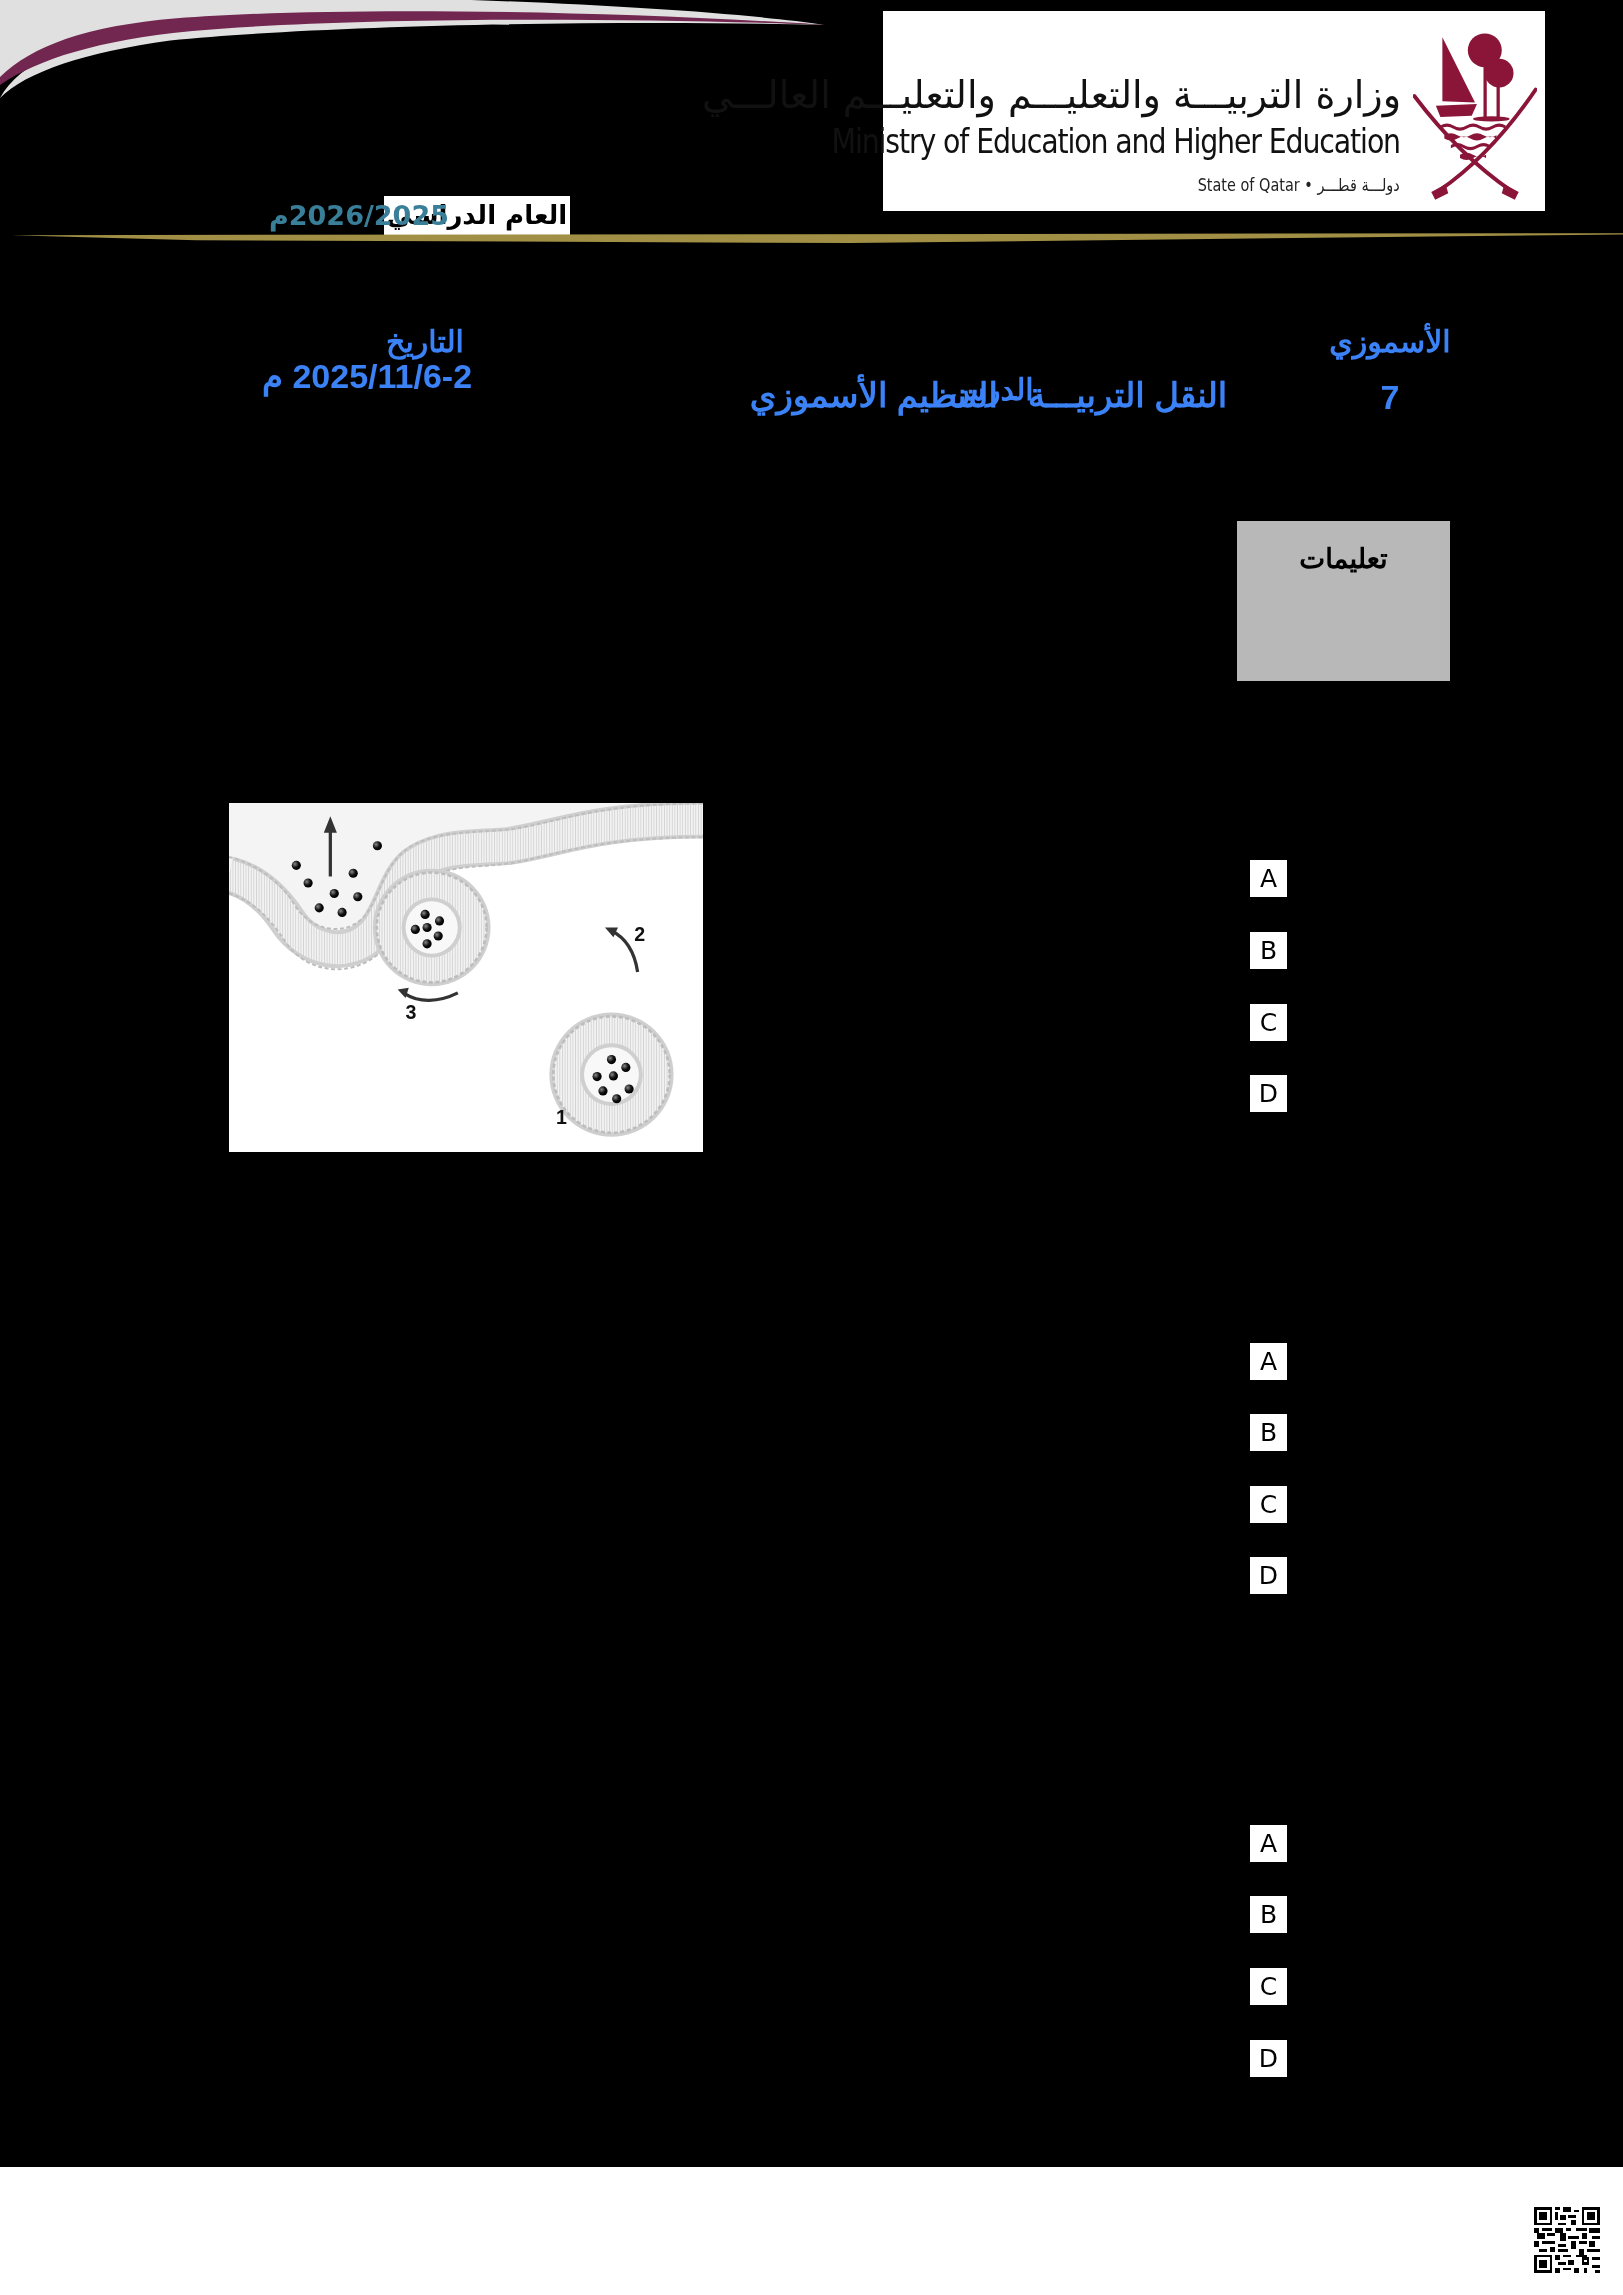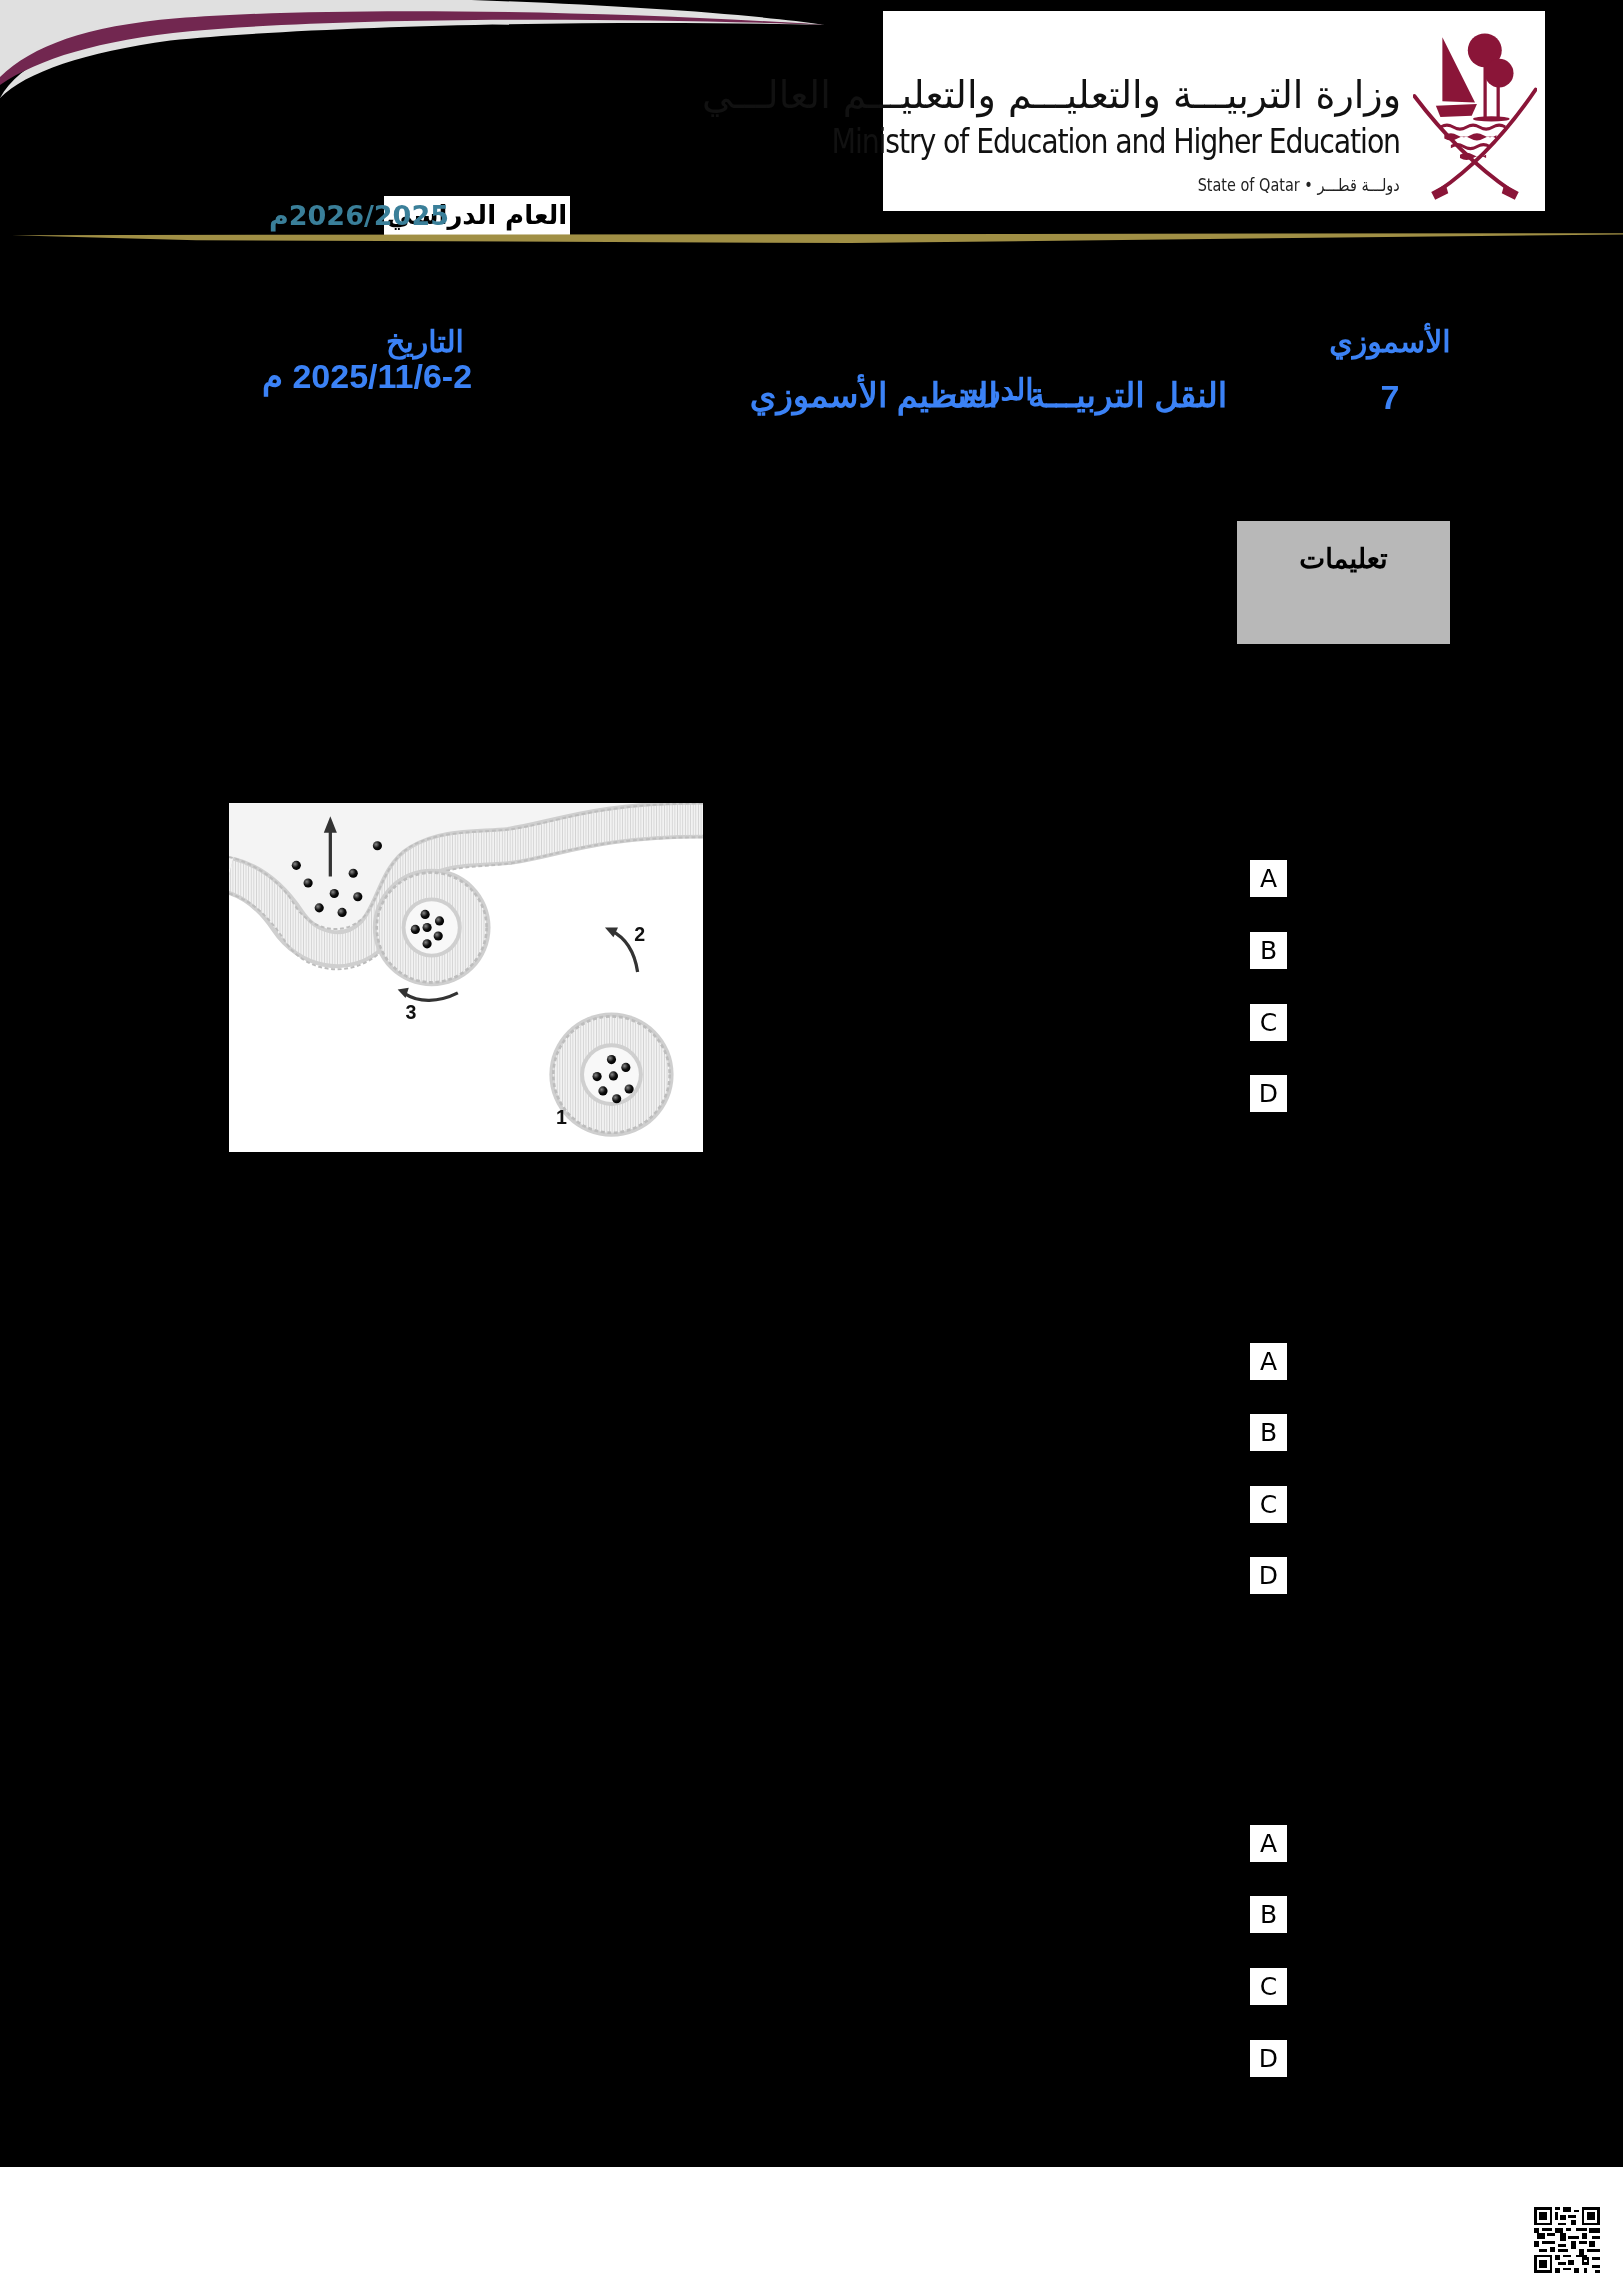--- a/index.html
+++ b/index.html
@@ -56,21 +56,21 @@
   .hdr-value { font-size: 34px; }
   #week-title { left: 1328px; top: 324px; width: 124px; }
   #week-value { left: 1328px; top: 378px; width: 124px; }
   #lesson-title { left: 926px; top: 324px; width: 131px; margin-top: 48px; }
   #lesson-value { left: 720px; top: 375px; width: 537px; }
   #date-title { left: 353px; top: 324px; width: 144px; }
   #date-value { left: 236px; top: 356px; width: 262px; }
 
   
   #instructions-box {
-    left: 1237px; top: 521px; width: 213px; height: 123px;
+    left: 1237px; top: 521px; width: 213px; height: 160px;
     background: #b8b8b8;
   }
   #instructions-label {
     position: absolute; left: 0; right: 0; top: 21px; text-align: center;
     font-family: "DejaVu Serif", serif; font-weight: bold; font-size: 27.5px; color: #000; direction: rtl;
   }
 
   
   #diagram { left: 229px; top: 803px; width: 474px; height: 349px; background: #ffffff; }
 

